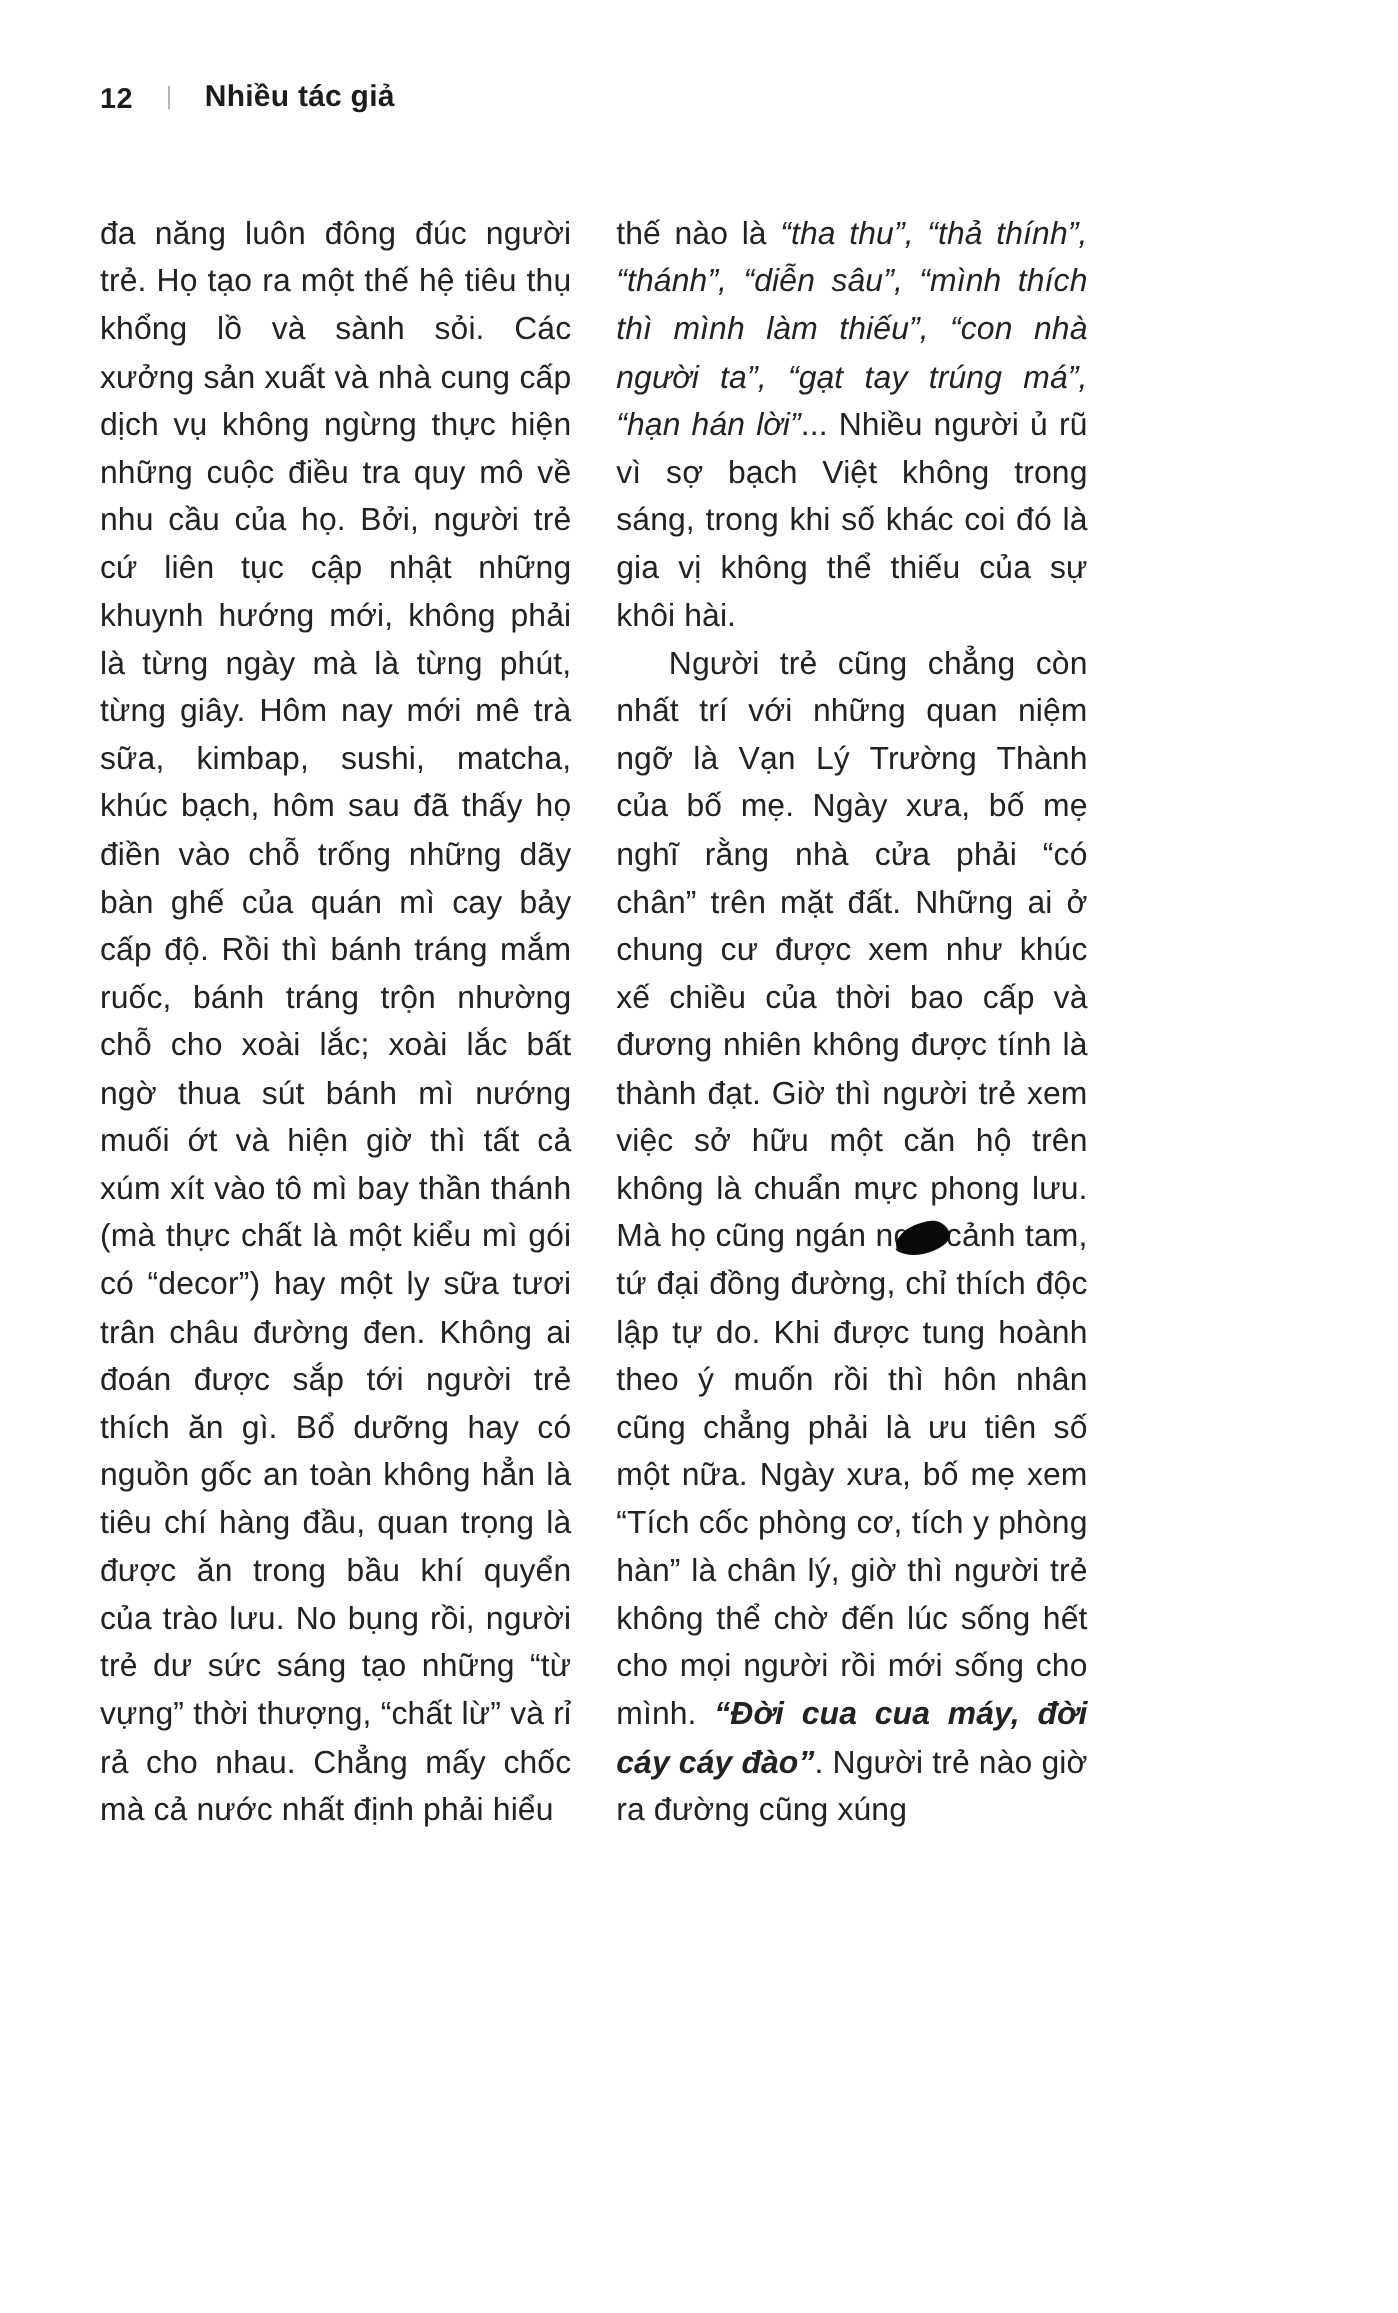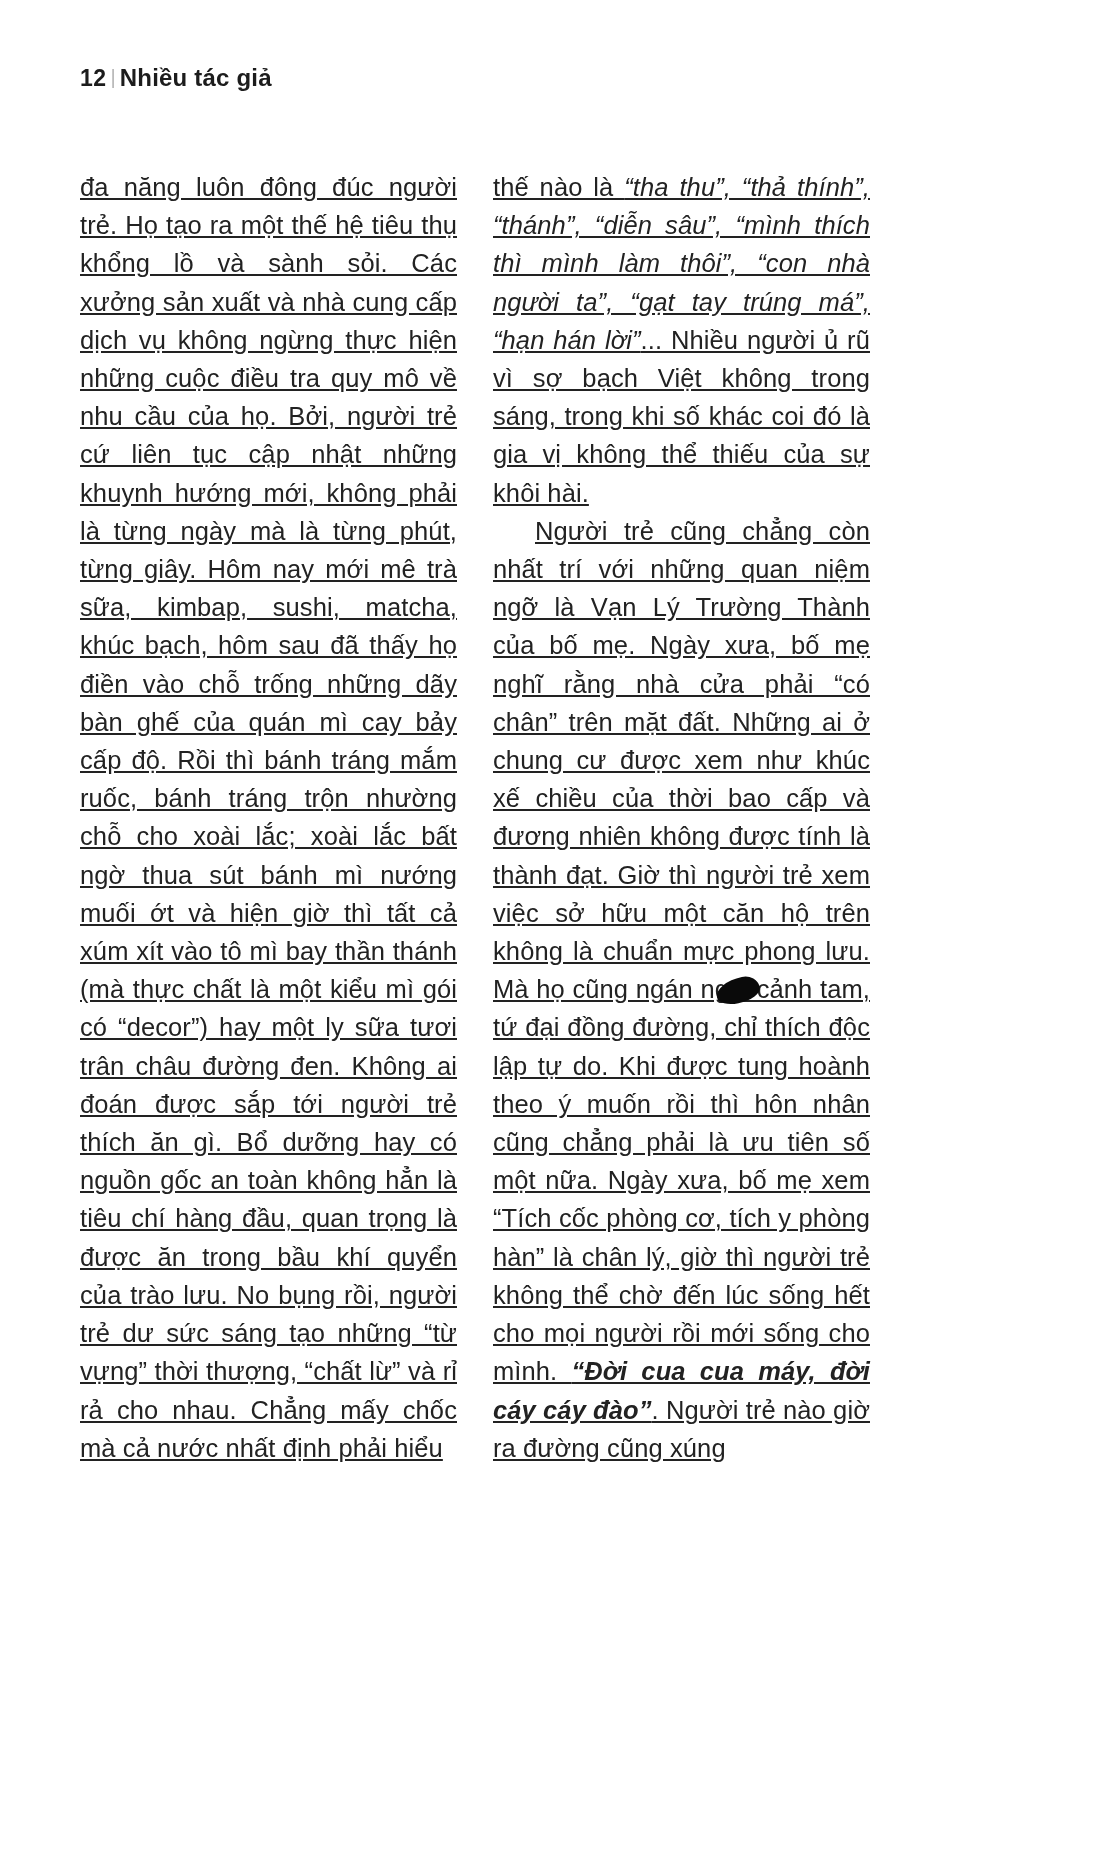--- a/index.html
+++ b/index.html
@@ -16,21 +16,21 @@
     color: #1e1e1e;
     overflow: hidden;
     box-sizing: border-box;
   }
   .page-header {
     position: absolute;
     top: 64px;
     left: 80px;
     display: flex;
     align-items: center;
-    gap: 4px;
+    gap: 26px;
     color: #1c1c1c;
   }
   .page-number {
     font-size: 23px;
     font-weight: 700;
     letter-spacing: 0.5px;
   }
   .header-separator {
     font-size: 20px;
     color: #b5b5b5;
@@ -51,21 +51,20 @@
     gap: 36px;
   }
   .col {
     width: 377px;
     font-size: 25.5px;
     line-height: 38.2px;
     text-align: justify;
     text-justify: inter-word;
     letter-spacing: 0.1px;
     color: #222222;
-    text-decoration: underline;
   }
   .col p {
     margin: 0;
     padding: 0;
   }
   .col p.indent {
     text-indent: 42px;
   }
   .italic {
     font-style: italic;
@@ -96,21 +95,21 @@
     <span class="header-title">Nhiều tác giả</span>
   </header>
 
   <main class="columns">
 
     <div class="col">
       <p>đa năng luôn đông đúc người trẻ. Họ tạo ra một thế hệ tiêu thụ khổng lồ và sành sỏi. Các xưởng sản xuất và nhà cung cấp dịch vụ không ngừng thực hiện những cuộc điều tra quy mô về nhu cầu của họ. Bởi, người trẻ cứ liên tục cập nhật những khuynh hướng mới, không phải là từng ngày mà là từng phút, từng giây. Hôm nay mới mê trà sữa, kimbap, sushi, matcha, khúc bạch, hôm sau đã thấy họ điền vào chỗ trống những dãy bàn ghế của quán mì cay bảy cấp độ. Rồi thì bánh tráng mắm ruốc, bánh tráng trộn nhường chỗ cho xoài lắc; xoài lắc bất ngờ thua sút bánh mì nướng muối ớt và hiện giờ thì tất cả xúm xít vào tô mì bay thần thánh (mà thực chất là một kiểu mì gói có “decor”) hay một ly sữa tươi trân châu đường đen. Không ai đoán được sắp tới người trẻ thích ăn gì. Bổ dưỡng hay có nguồn gốc an toàn không hẳn là tiêu chí hàng đầu, quan trọng là được ăn trong bầu khí quyển của trào lưu. No bụng rồi, người trẻ dư sức sáng tạo những “từ vựng” thời thượng, “chất lừ” và rỉ rả cho nhau. Chẳng mấy chốc mà cả nước nhất định phải hiểu</p>
     </div>
 
     <div class="col">
-      <p><span>thế nào là </span><span class="italic">“tha thu”, “thả thính”, “thánh”, “diễn sâu”, “mình thích thì mình làm thôi”, “con nhà người ta”, “gạt tay trúng má”, “hạn hán lời”</span><span>... Nhiều người ủ rũ vì sợ bạch Việt không trong sáng, trong khi số khác coi đó là gia vị không thể thiếu của sự khôi hài.</span></p>
+      <p><span>thế nào là </span><span class="italic">“tha thu”, “thả thính”, “thánh”, “diễn sâu”, “mình thích thì mình làm thiếu”, “con nhà người ta”, “gạt tay trúng má”, “hạn hán lời”</span><span>... Nhiều người ủ rũ vì sợ bạch Việt không trong sáng, trong khi số khác coi đó là gia vị không thể thiếu của sự khôi hài.</span></p>
 
       <p class="indent"><span>Người trẻ cũng chẳng còn nhất trí với những quan niệm ngỡ là Vạn Lý Trường Thành của bố mẹ. Ngày xưa, bố mẹ nghĩ rằng nhà cửa phải “có chân” trên mặt đất. Những ai ở chung cư được xem như khúc xế chiều của thời bao cấp và đương nhiên không được tính là thành đạt. Giờ thì người trẻ xem việc sở hữu một căn hộ trên không là chuẩn mực phong lưu. Mà họ cũng ngán ngại cảnh tam, tứ đại đồng đường, chỉ thích độc lập tự do. Khi được tung hoành theo ý muốn rồi thì hôn nhân cũng chẳng phải là ưu tiên số một nữa. Ngày xưa, bố mẹ xem “Tích cốc phòng cơ, tích y phòng hàn” là chân lý, giờ thì người trẻ không thể chờ đến lúc sống hết cho mọi người rồi mới sống cho mình. </span><span class="bold-italic">“Đời cua cua máy, đời cáy cáy đào”</span><span>. Người trẻ nào giờ ra đường cũng xúng</span></p>
     </div>
 
   </main>
 
   <div class="ink-blob"></div>
 
 </div>
 

